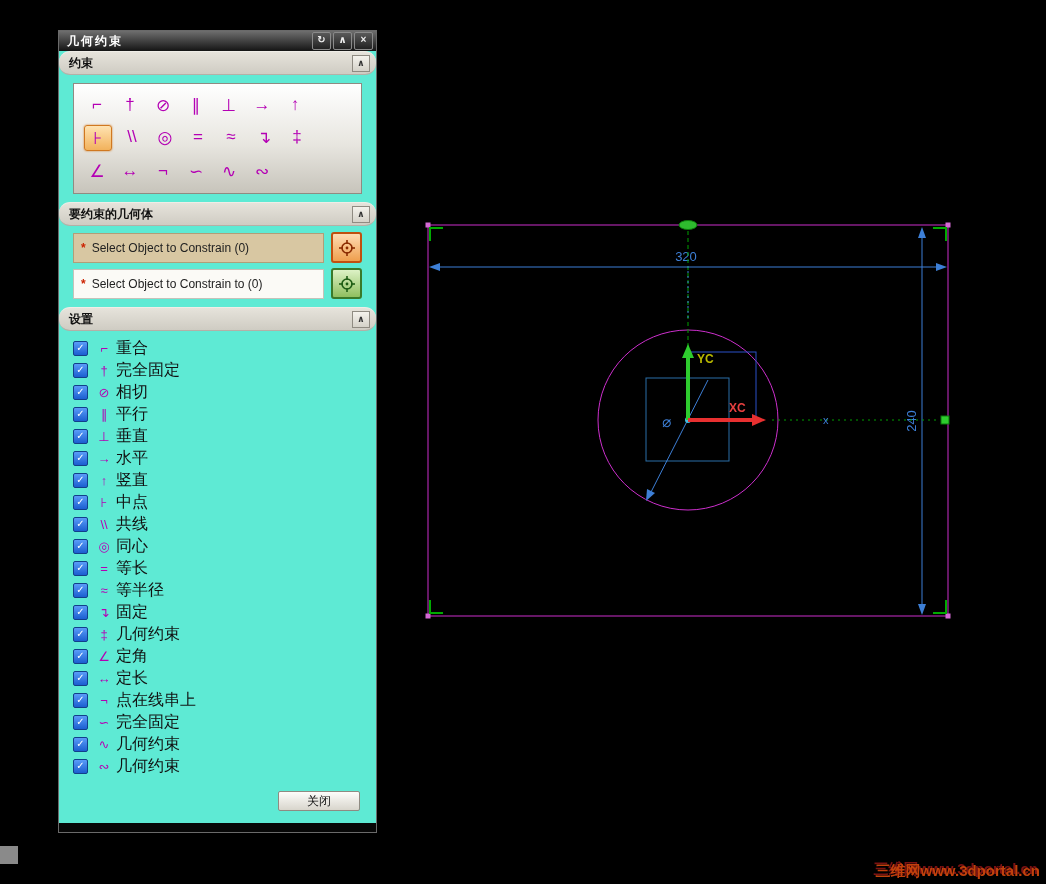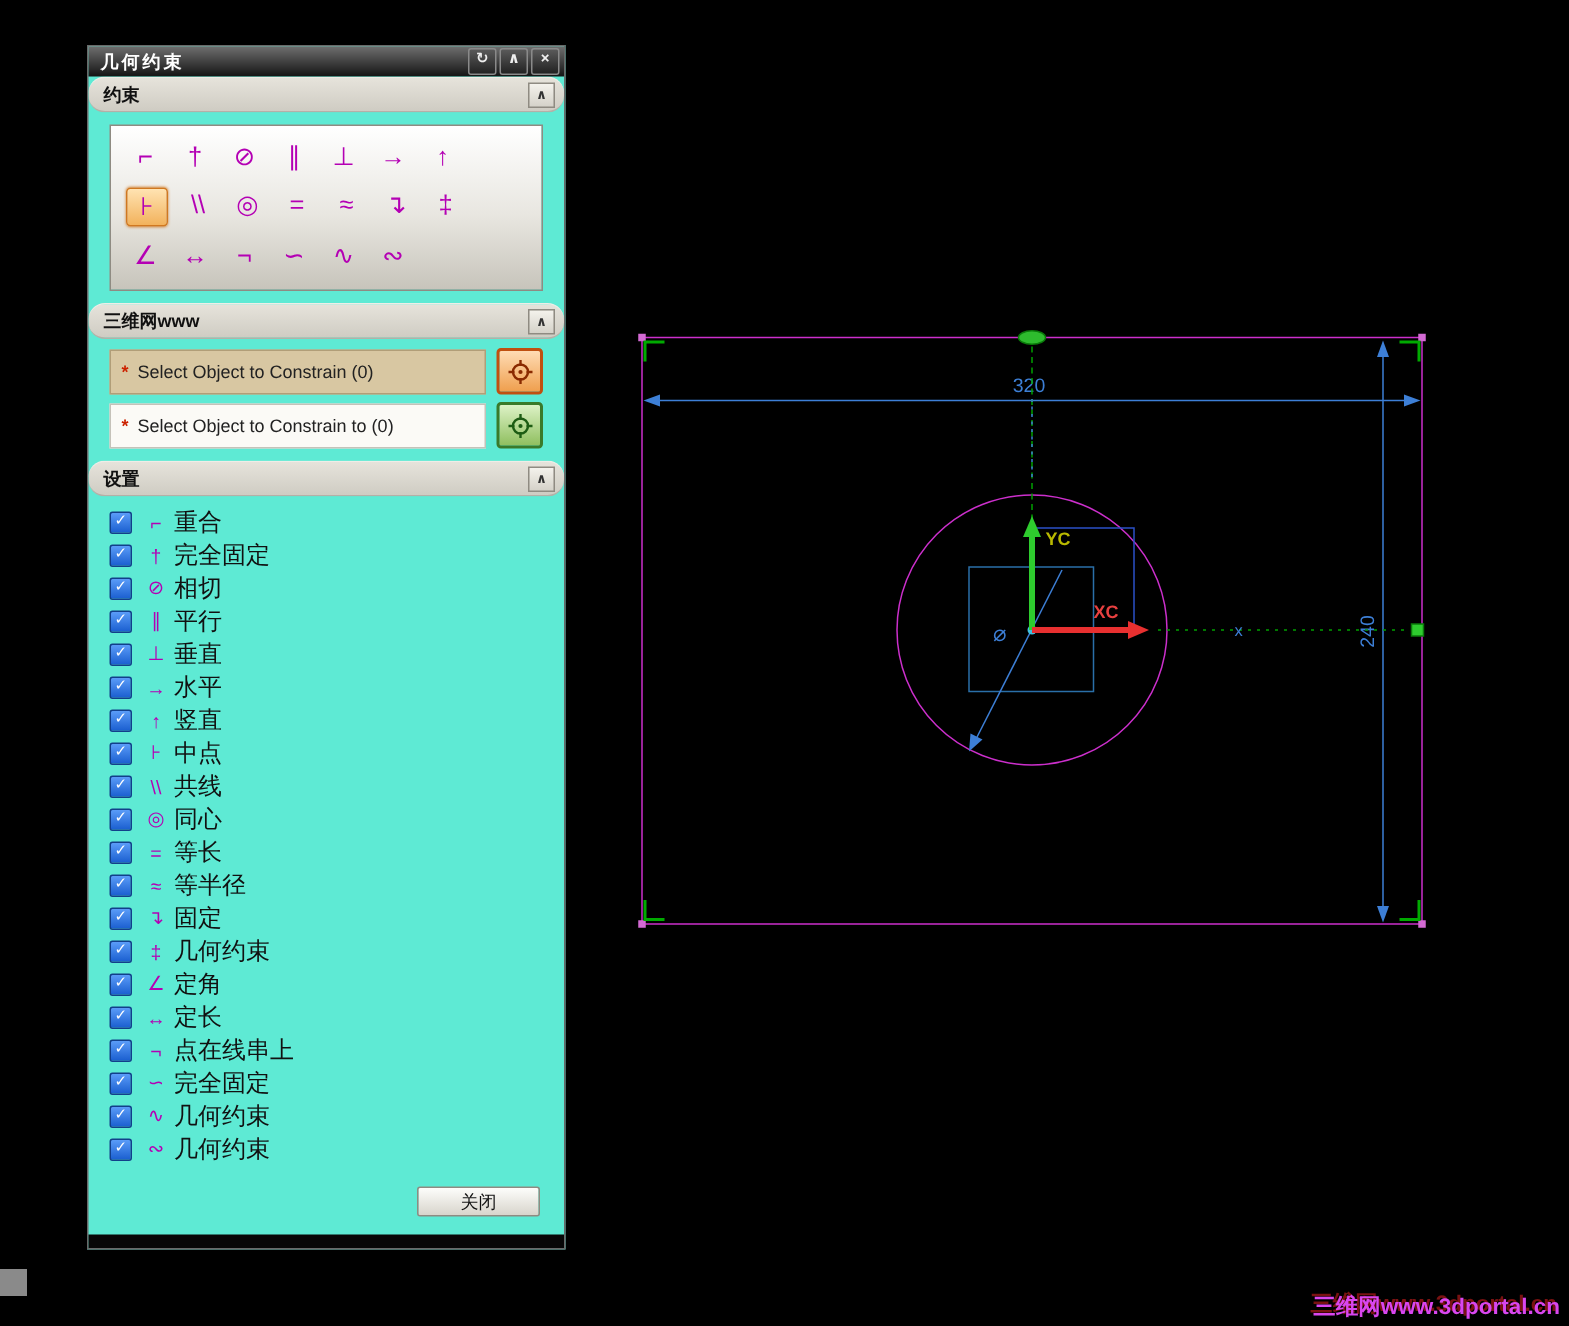--- a/index.html
+++ b/index.html
@@ -86,21 +86,21 @@
   .close-btn {
     min-width:52px; height:20px; padding:0 28px; cursor:pointer;
     font-size:12px; font-family:inherit; color:#111;
     border:1px solid #8f8b82; border-radius:2px;
     background:linear-gradient(#fdfdfb,#d8d5cc);
   }
   .dialog-shadowband { height:9px; background:#070707; }
 
   .watermark {
     position:absolute; right:6px; bottom:3px;
-    color:#d946ef; font-size:15px; font-weight:bold;
+    color:#c2410c; font-size:15px; font-weight:bold;
     text-shadow:-2px -2px 0 #7a1212;
   }
   .corner-artifact {
     position:absolute; left:0; top:846px; width:18px; height:18px; background:#8a8a8a;
   }
 </style>
 </head>
 <body>
 
 <svg id="sketch-svg" width="1046" height="884" viewBox="0 0 1046 884">
@@ -209,21 +209,21 @@
           <div class="pal-cell">∠</div>
           <div class="pal-cell">↔</div>
           <div class="pal-cell">¬</div>
           <div class="pal-cell">∽</div>
           <div class="pal-cell">∿</div>
           <div class="pal-cell">∾</div>
         </div>
       </div>
 
     <div class="section-header">
-      <span>三维网www</span>
+      <span>要约束的几何体</span>
       <span class="chev">∧</span>
     </div>
 
     <div class="select-block">
       <div class="select-row active">
         <div class="select-label-area">
           <span class="star">*</span>
           <span>Select Object to Constrain (0)</span>
         </div>
         <div class="pick-btn orange">

